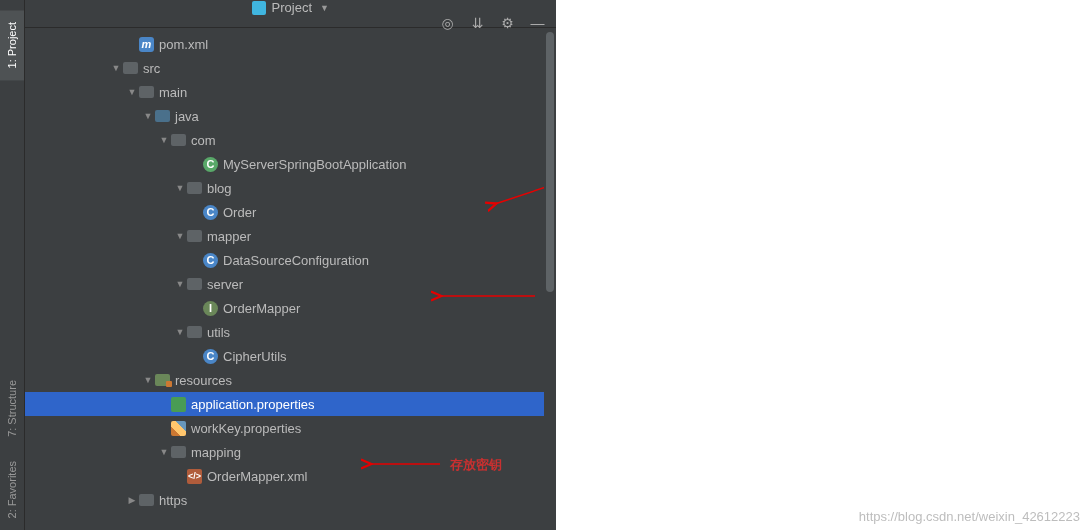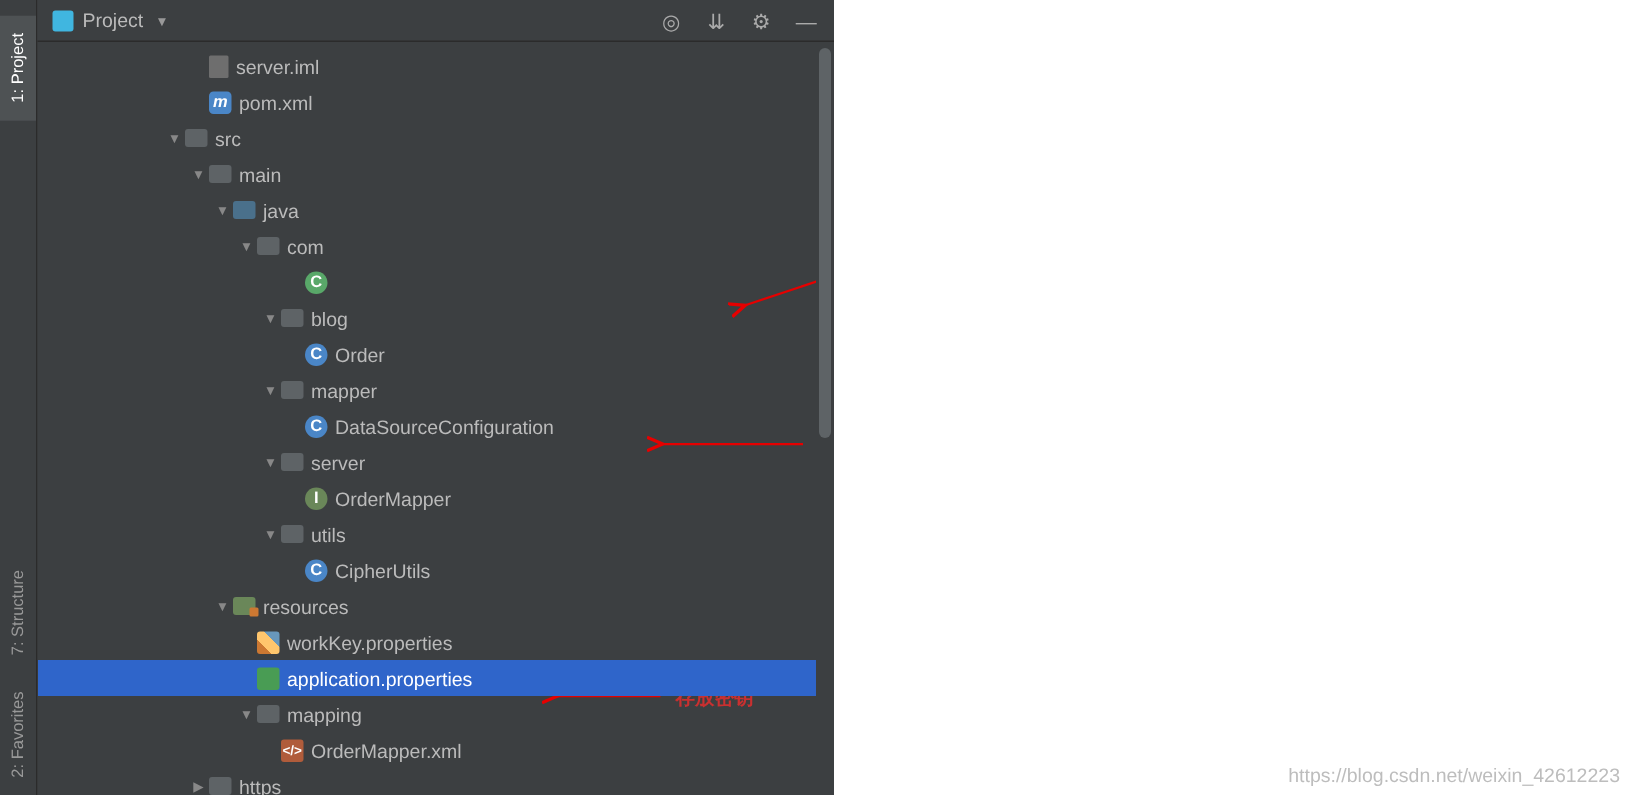--- a/index.html
+++ b/index.html
@@ -3,21 +3,21 @@
 <meta charset="utf-8">
 <style>
 * { margin: 0; padding: 0; box-sizing: border-box; font-family: "Segoe UI", Arial, sans-serif; font-size: 13px; }
 body { background: #fff; width: 1086px; height: 530px; overflow: hidden; position: relative; }
 .ide { display: flex; height: 100%; background: #3c3f41; color: #bbb; }
 .left-rail { width: 25px; background: #3c3f41; border-right: 1px solid #2b2b2b; display: flex; flex-direction: column; padding-top: 10px; }
 .rail-tab { writing-mode: vertical-rl; transform: rotate(180deg); padding: 12px 4px; color: #999; cursor: pointer; font-size: 11px; display: flex; align-items: center; gap: 4px; }
 .rail-tab.active { background: #4e5254; color: #fff; }
 .rail-spacer { flex: 1; }
 .panel { flex: 1; display: flex; flex-direction: column; background: #3c3f41; position: relative; max-width: 895px; }
-.panel-header { height: 28px; display: flex; align-items: center; padding: 0 10px; border-bottom: 1px solid #2b2b2b; background: #3c3f41; }
+.panel-header { height: 28px; display: flex; align-items: center; padding: 0 10px; border-bottom: 1px solid #2b2b2b; background: #3c3f41; flex-direction: column; }
 .panel-title { display: flex; align-items: center; gap: 6px; cursor: pointer; }
 .proj-icon { width: 14px; height: 14px; background: #40b6e0; display: inline-block; border-radius: 2px; }
 .dropdown-arrow { font-size: 9px; color: #999; margin-left: 2px; }
 .header-tools { margin-left: auto; display: flex; gap: 14px; }
 .tool-icon { width: 16px; height: 16px; display: inline-flex; align-items: center; justify-content: center; color: #aaa; cursor: pointer; font-size: 14px; }
 .tree { flex: 1; overflow: auto; padding: 4px 0; position: relative; }
 .row { display: flex; align-items: center; height: 24px; padding-left: 0; cursor: pointer; white-space: nowrap; position: relative; }
 .row.selected { background: #2f65ca; color: #fff; }
 .indent { display: inline-block; }
 .expander { width: 14px; display: inline-flex; justify-content: center; color: #888; font-size: 9px; }
@@ -78,26 +78,20 @@
             <path d="M8,1 L1,4 L8,7" class="arrow-svg" fill="none"></path>
           </marker>
         </defs>
         <line x1="548" y1="150" x2="470" y2="176" class="arrow-svg" marker-end="url(#ah)"></line>
         <line x1="510" y1="268" x2="415" y2="268" class="arrow-svg" marker-end="url(#ah)"></line>
         <line x1="415" y1="436" x2="345" y2="436" class="arrow-svg" marker-end="url(#ah)"></line>
       </svg>
 
       <div class="annot" style="left:520px;top:260px">自定义数据源配置</div>
       <div class="annot" style="left:425px;top:428px">存放密钥</div>
-    <div class="row">
-          <span class="indent" style="width: 100px;"></span>
-          <span class="expander"></span>
-          <span class="ficon ic-file"></span>
-          <span class="label">server.iml</span>
-        </div>
         <div class="row">
           <span class="indent" style="width: 100px;"></span>
           <span class="expander"></span>
           <span class="ficon ic-m">m</span>
           <span class="label">pom.xml</span>
         </div>
         <div class="row">
           <span class="indent" style="width: 84px;"></span>
           <span class="expander">▼</span>
           <span class="ficon ic-folder"></span>
@@ -118,20 +112,21 @@
         <div class="row">
           <span class="indent" style="width: 132px;"></span>
           <span class="expander">▼</span>
           <span class="ficon ic-folder"></span>
           <span class="label">com</span>
         </div>
         <div class="row">
           <span class="indent" style="width: 164px;"></span>
           <span class="expander"></span>
           <span class="ficon ic-c-green">C</span>
+          <span class="label">MyServerSpringBootApplication</span>
         </div>
         <div class="row">
           <span class="indent" style="width: 148px;"></span>
           <span class="expander">▼</span>
           <span class="ficon ic-folder"></span>
           <span class="label">blog</span>
         </div>
         <div class="row">
           <span class="indent" style="width: 164px;"></span>
           <span class="expander"></span>
@@ -173,31 +168,31 @@
           <span class="expander"></span>
           <span class="ficon ic-c">C</span>
           <span class="label">CipherUtils</span>
         </div>
         <div class="row">
           <span class="indent" style="width: 116px;"></span>
           <span class="expander">▼</span>
           <span class="ficon ic-folder-res"></span>
           <span class="label">resources</span>
         </div>
+        <div class="row selected">
+          <span class="indent" style="width: 132px;"></span>
+          <span class="expander"></span>
+          <span class="ficon ic-prop-sel"></span>
+          <span class="label">application.properties</span>
+        </div>
         <div class="row">
           <span class="indent" style="width: 132px;"></span>
           <span class="expander"></span>
           <span class="ficon ic-prop2"></span>
           <span class="label">workKey.properties</span>
-        </div>
-        <div class="row selected">
-          <span class="indent" style="width: 132px;"></span>
-          <span class="expander"></span>
-          <span class="ficon ic-prop-sel"></span>
-          <span class="label">application.properties</span>
         </div>
         <div class="row">
           <span class="indent" style="width: 132px;"></span>
           <span class="expander">▼</span>
           <span class="ficon ic-folder"></span>
           <span class="label">mapping</span>
         </div>
         <div class="row">
           <span class="indent" style="width: 148px;"></span>
           <span class="expander"></span>

